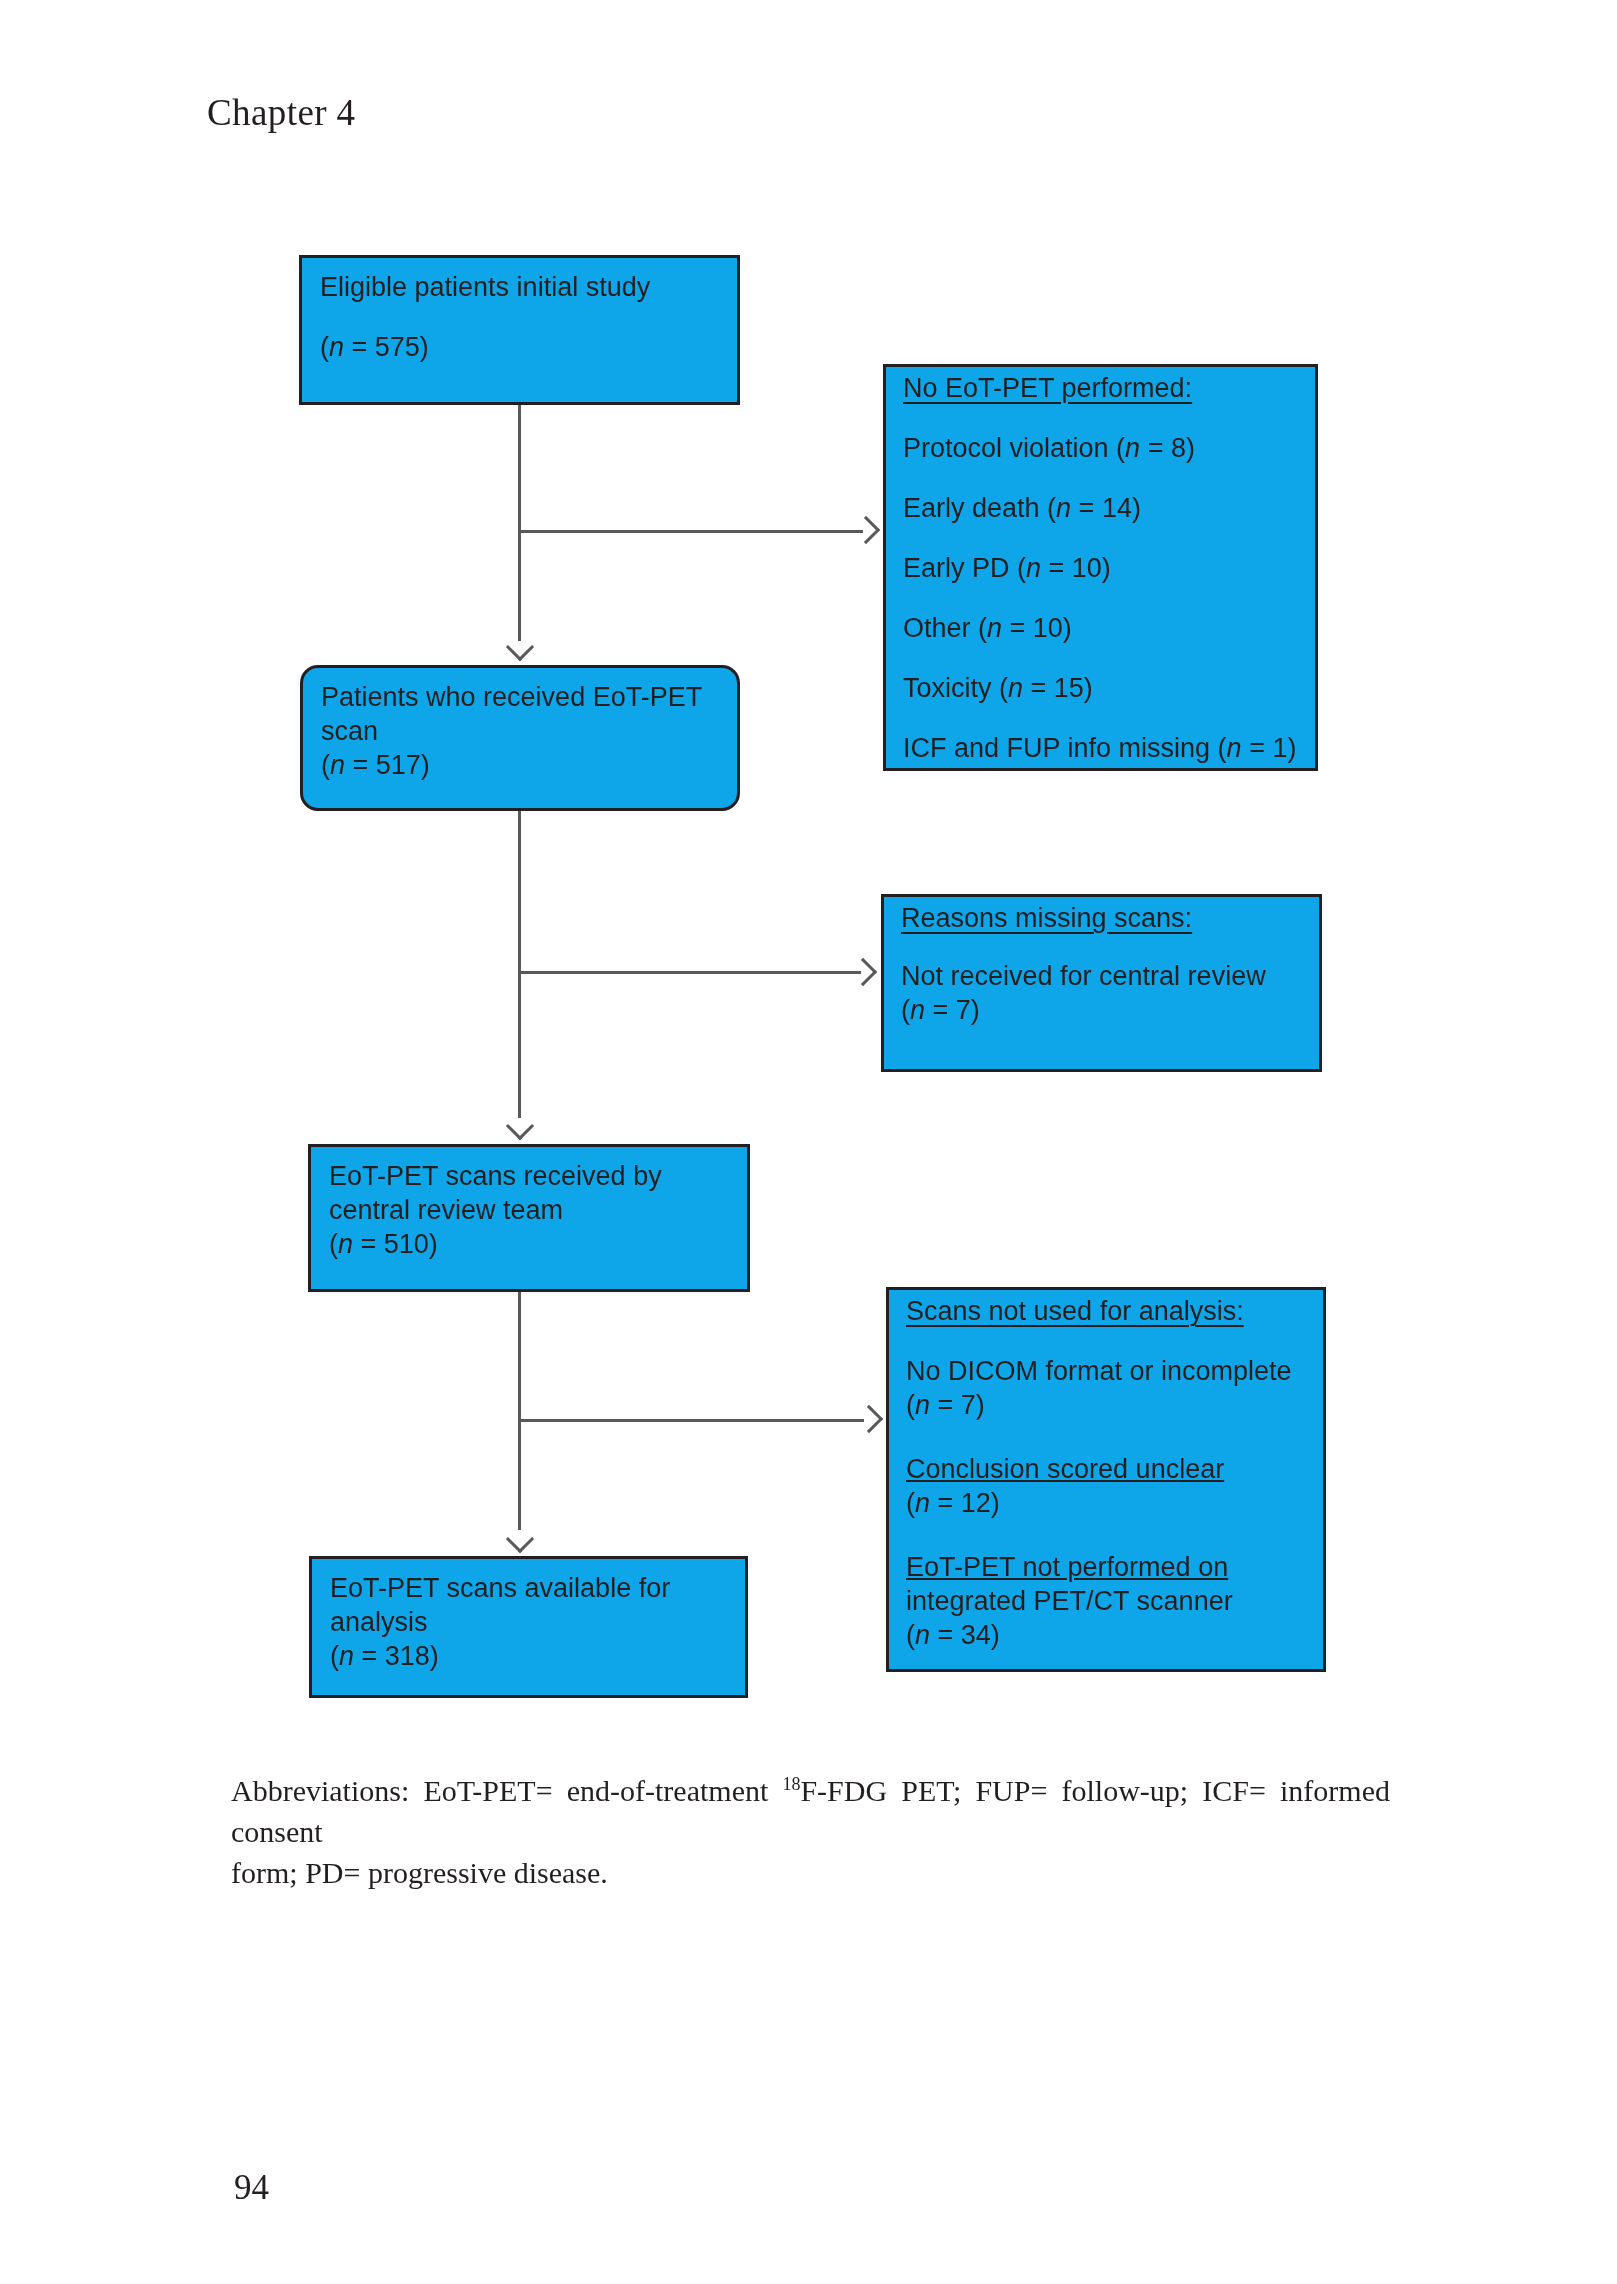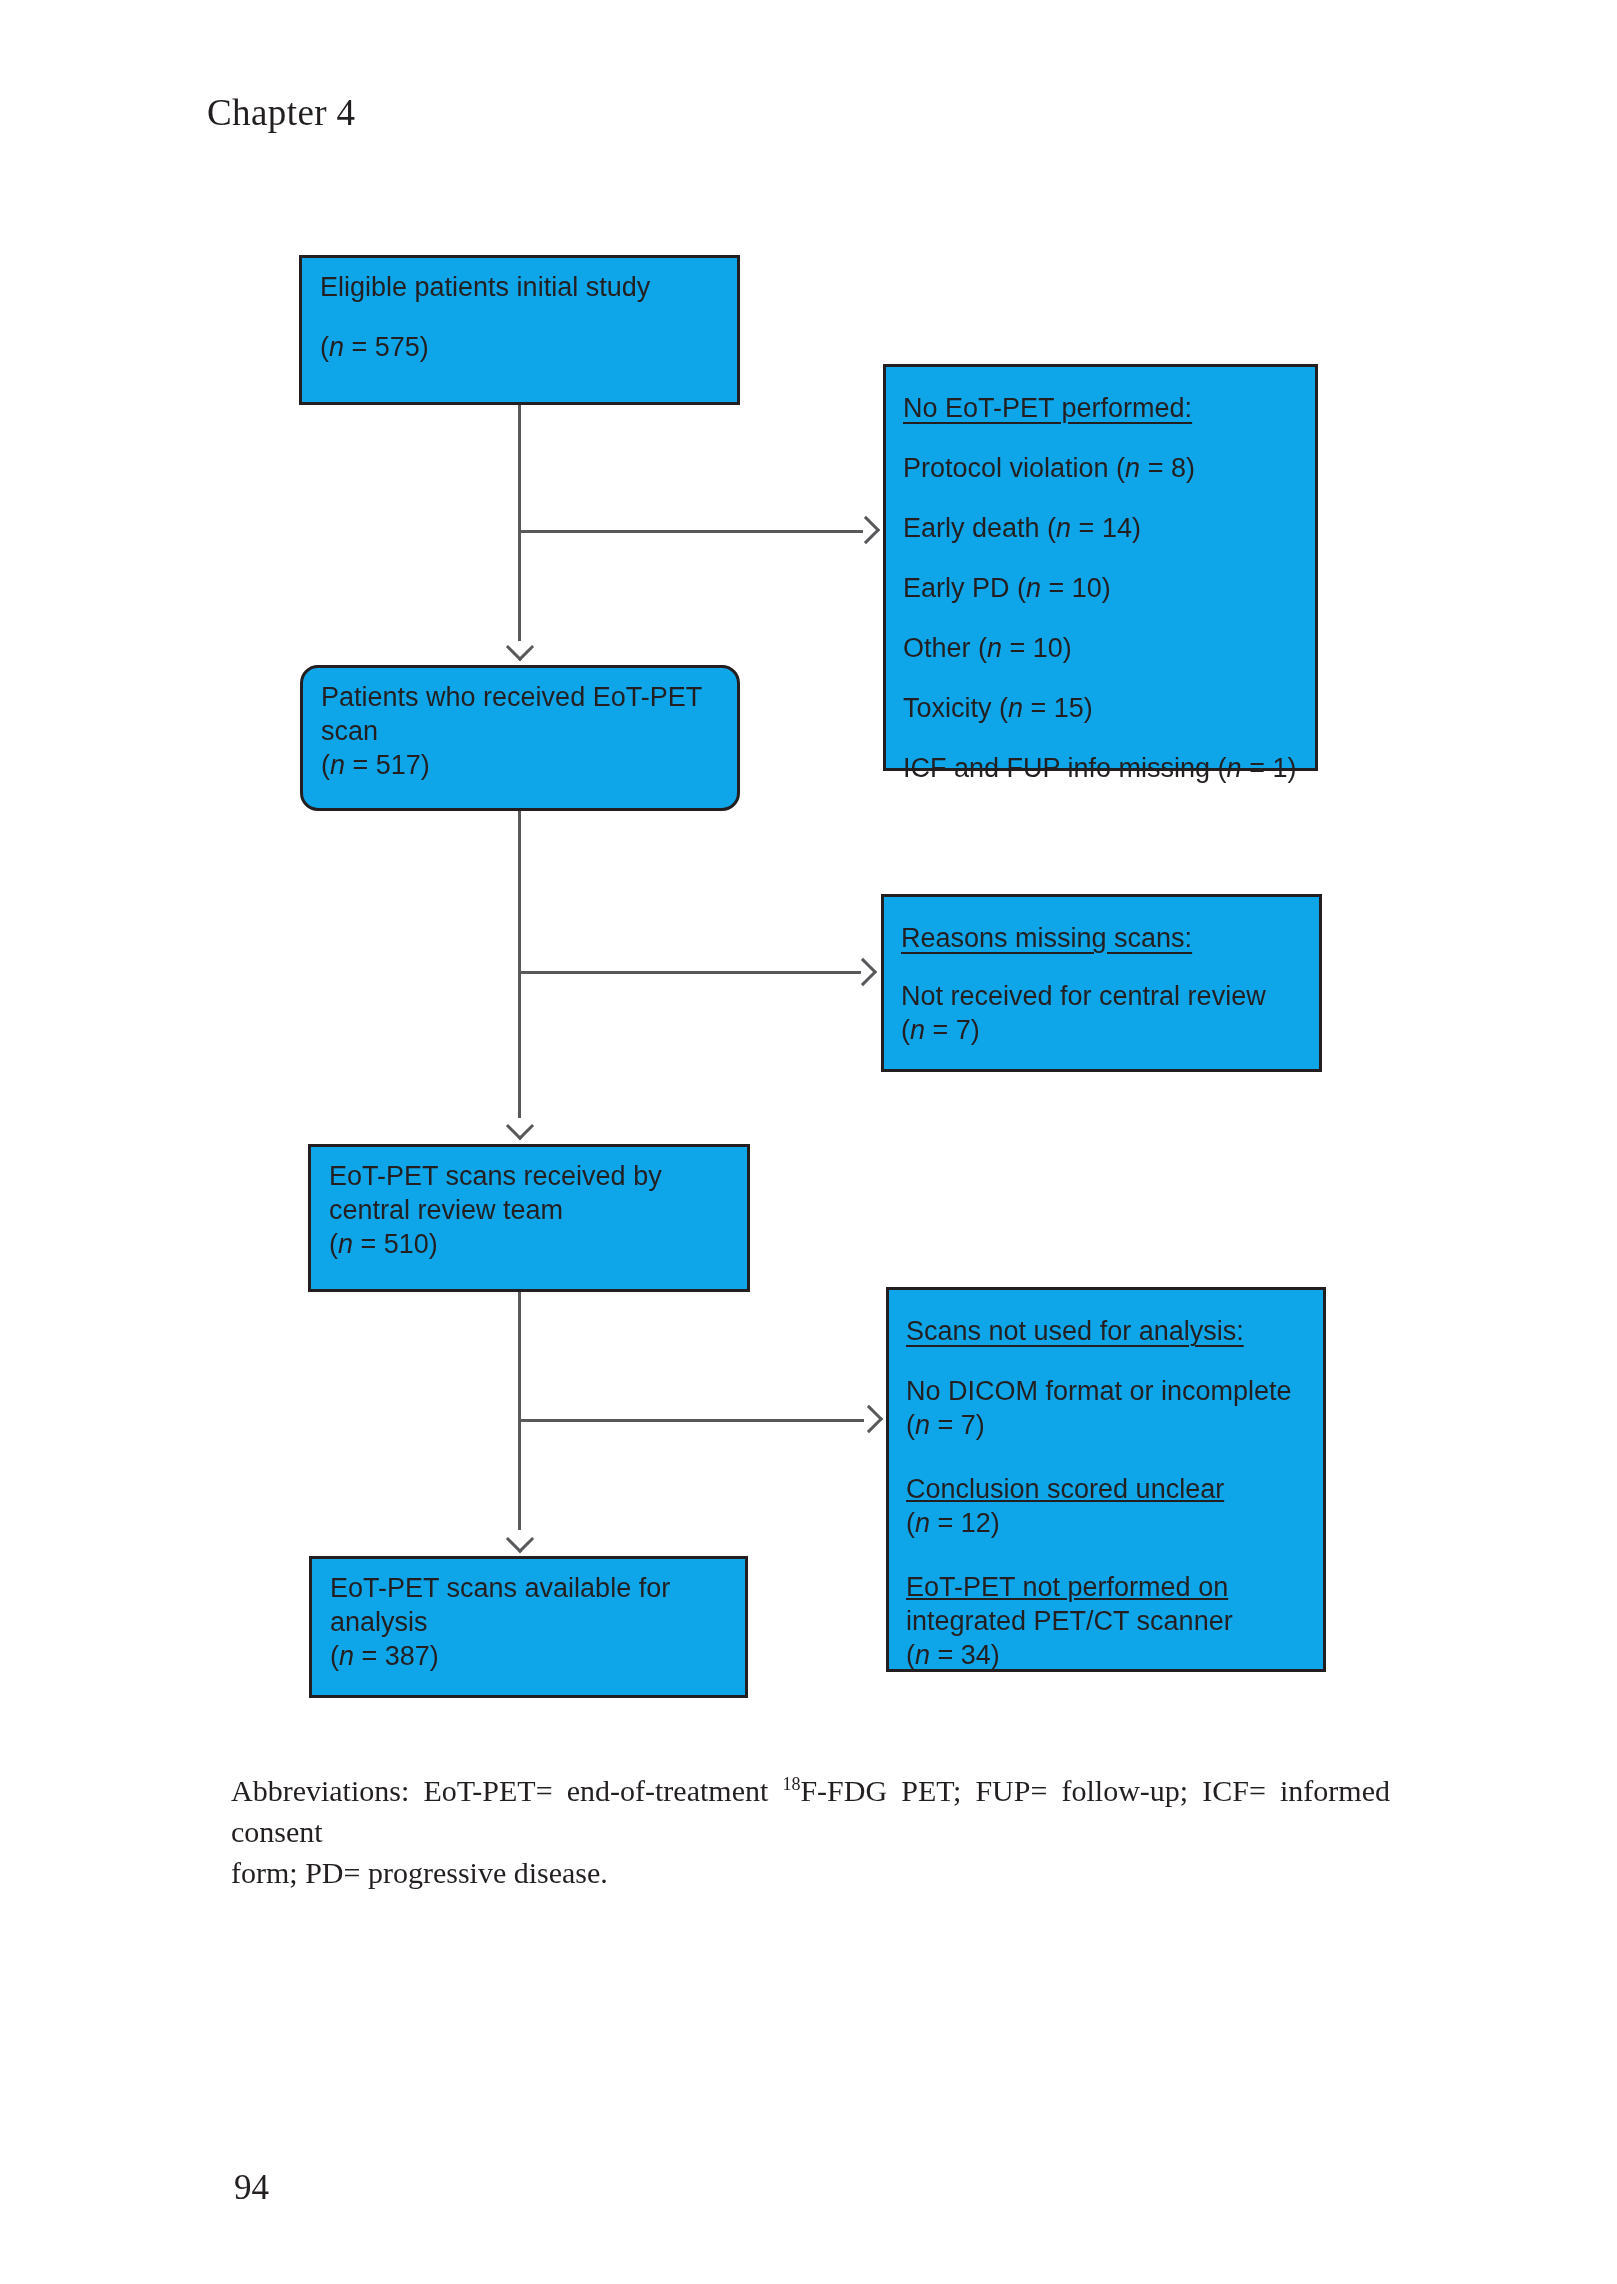--- a/index.html
+++ b/index.html
@@ -21,21 +21,21 @@
   
   .fbox {
     position:absolute;
     border:3.8px solid #231f20;
     background:#0ea5e9;
     box-sizing:border-box;
     font-size:27px;
     line-height:34px;
   }
   .fbox .inner { padding:12px 18px; }
-  .sbox .inner { padding:24px 17px; }
+  .sbox .inner { padding:4px 17px; }
   .line { white-space:nowrap; }
   .it { font-style:italic; }
   .u {
     text-decoration:underline;
     text-decoration-thickness:2.3px;
     text-underline-offset:5.3px;
   }
   .gap32 { margin-top:24px; }
   .gap34 { margin-top:26px; }
   .gap40 { margin-top:30px;text-decoration:underline; }
@@ -148,21 +148,21 @@
         <div class="line gap40">EoT-PET not performed on</div>
         <div class="line">integrated PET/CT scanner</div>
         <div class="line"><span>(</span><span class="it">n</span><span> = 34)</span></div>
       </div>
     </div>
 
     <div class="fbox" style="left:309px; top:1556px; width:439px; height:142px;">
       <div class="inner">
         <div class="line">EoT-PET scans available for</div>
         <div class="line">analysis</div>
-        <div class="line"><span>(</span><span class="it">n</span><span> = 387)</span></div>
+        <div class="line"><span>(</span><span class="it">n</span><span> = 318)</span></div>
       </div>
     </div>
 
   </div>
 
   <div class="caption">
     <div class="cap-abbrev"><span>Abbreviations: EoT-PET= end-of-treatment </span><sup class="small">18</sup><span>F-FDG PET; FUP= follow-up; ICF= informed consent</span></div>
     <div class="cap-abbrev-last"><span>form; PD= progressive disease.</span></div>
   </div>
 

